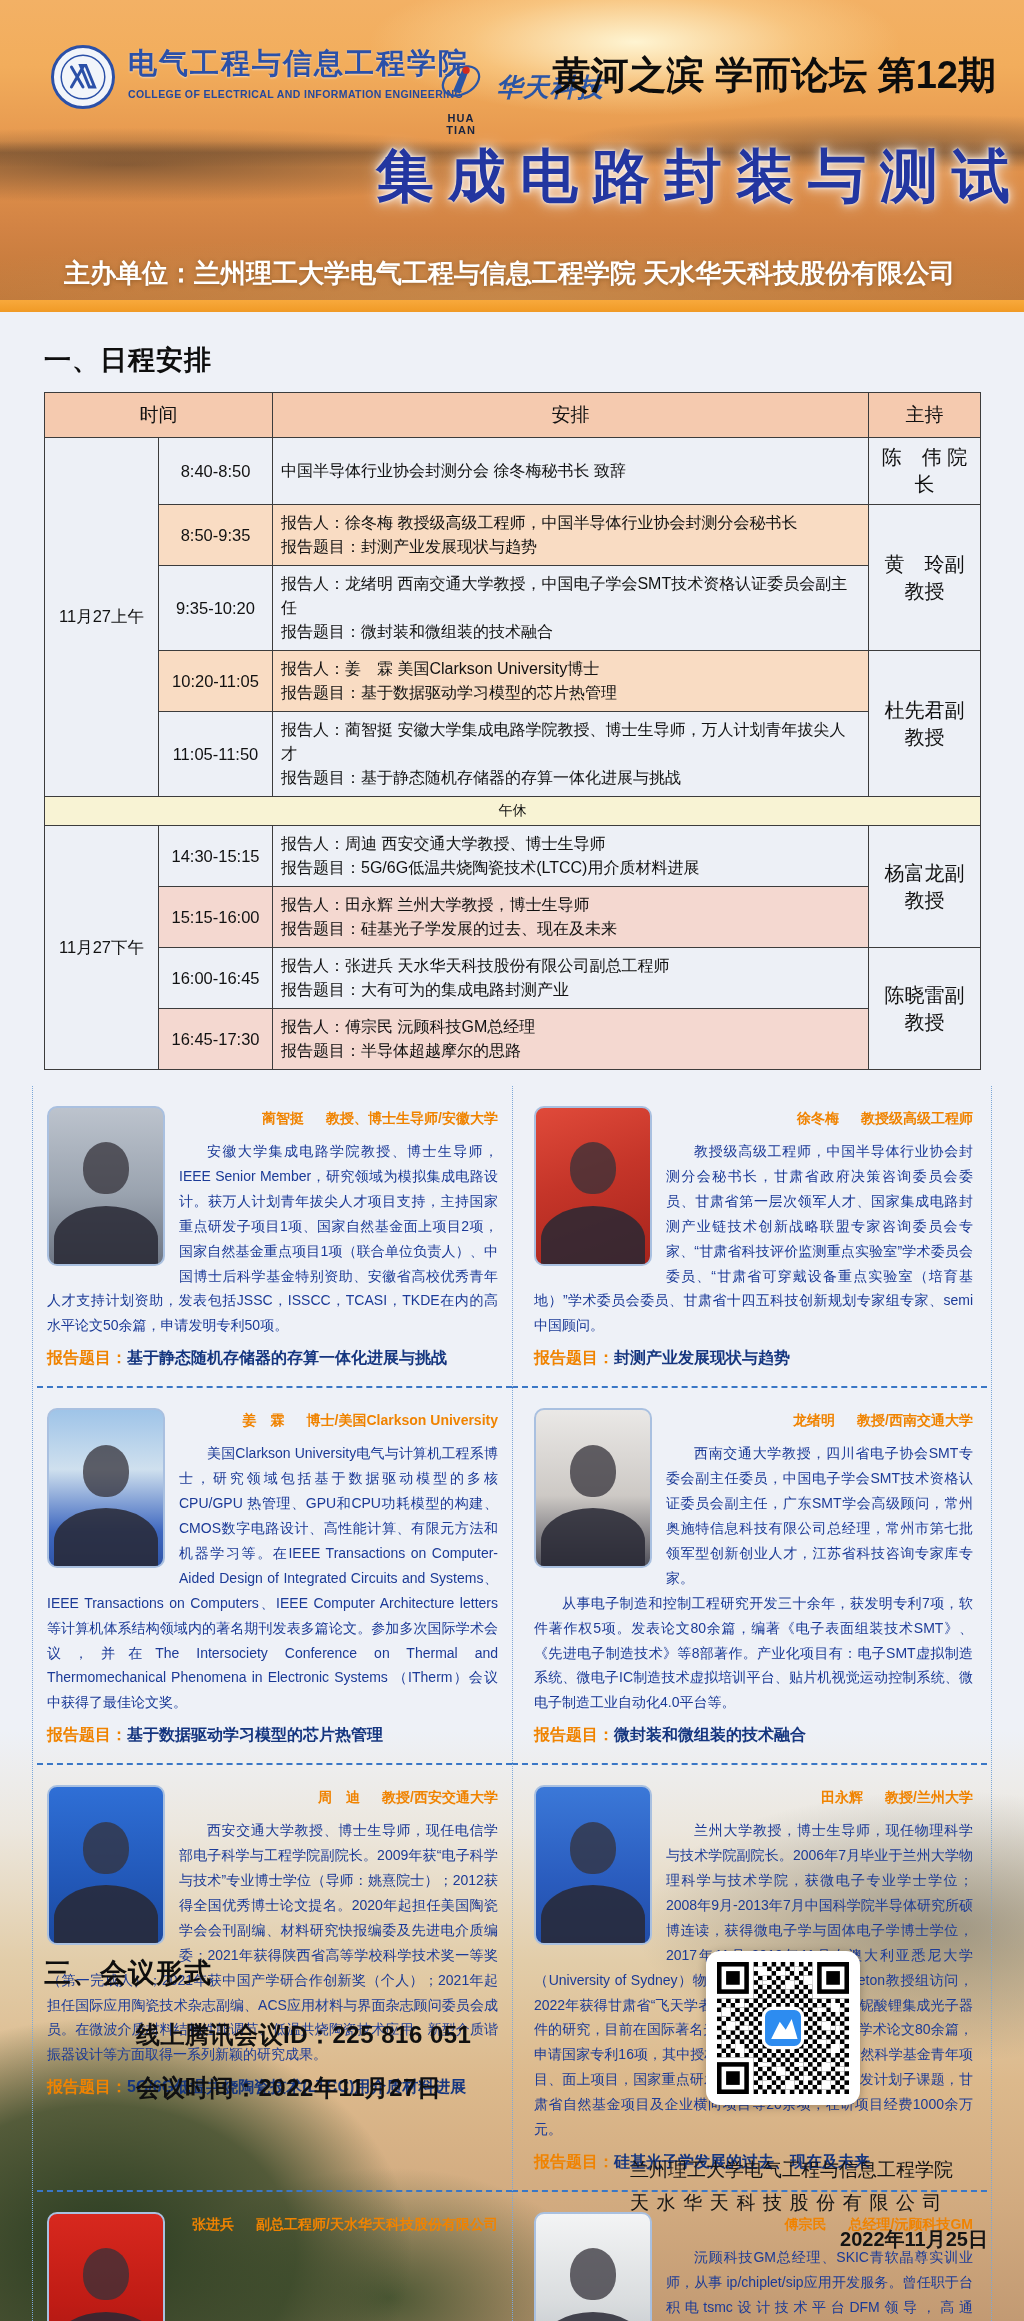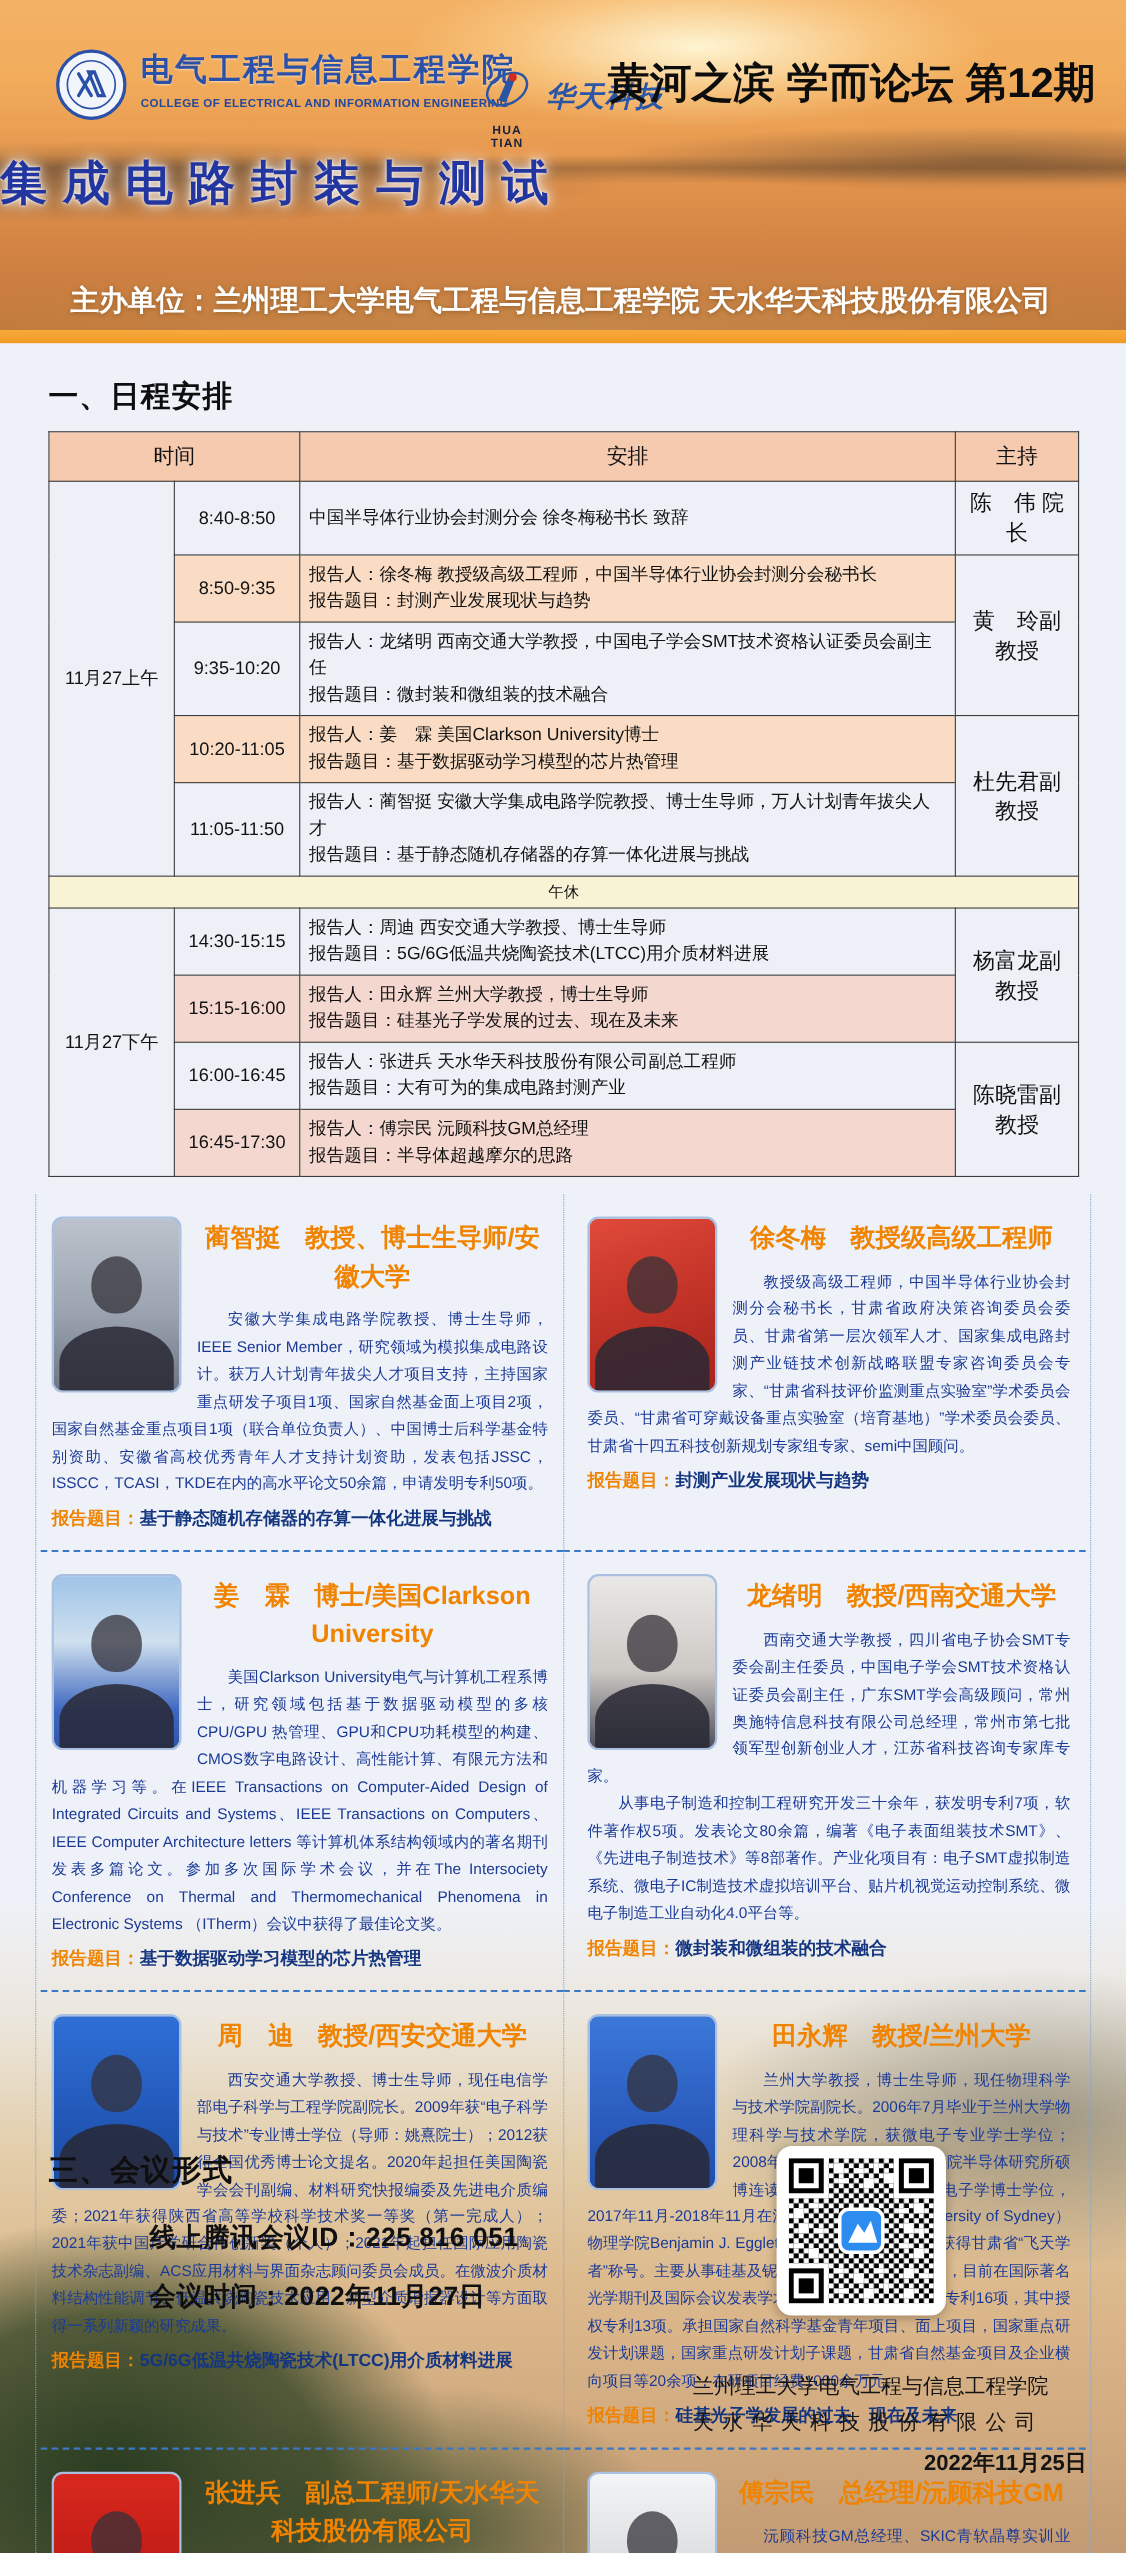--- a/index.html
+++ b/index.html
@@ -38,22 +38,22 @@
     text-shadow:0 1px 2px rgba(255,255,255,.55); font-family:"Liberation Serif","DejaVu Serif",serif; }
   .college-en{ font-size:10.5px; font-weight:bold; color:#23489e; letter-spacing:.4px; margin-top:4px; }
 
   .huatian-logo{ position:absolute; left:432px; top:56px; display:flex; align-items:flex-start; gap:6px; z-index:3; }
   .huatian-mark{ width:58px; text-align:center; }
   .huatian-cn{ font-size:26px; font-weight:bold; color:#2b55a5; font-style:italic; margin-top:14px; letter-spacing:1px; }
   .huatian-en{ font-size:11px; font-weight:bold; color:#18233f; letter-spacing:1px; margin-top:2px; }
 
   .forum-label{ position:absolute; right:28px; top:50px; font-size:38px; font-weight:bold; color:#0d0d0d; z-index:3; }
 
-  .hero-title{ position:absolute; left:0; right:0; top:138px; text-align:left; z-index:3;
-    font-size:43px; font-weight:bold; color:#2336a0; letter-spacing:14px;
+  .hero-title{ position:absolute; left:0; right:0; top:138px; text-align:right; z-index:3;
+    font-size:58px; font-weight:bold; color:#2336a0; letter-spacing:14px;
     text-shadow:0 0 3px #fff, 0 0 10px rgba(255,255,255,.85), 0 0 18px rgba(255,255,255,.6); }
   .organizer{ position:absolute; left:64px; top:256px; z-index:3;
     font-size:26px; font-weight:bold; color:#ffffff; text-shadow:0 1px 4px rgba(110,66,20,.55); }
 
   
   .sec-h{ font-size:27px; font-weight:bold; color:#0e0e0e; margin:0 0 0 44px; letter-spacing:1px; }
   #h1{ padding-top:30px; }
   #h2{ margin-top:44px; }
 
   
@@ -78,21 +78,21 @@
   .experts::after{ content:""; position:absolute; left:50%; top:0; bottom:0; border-left:1px dotted #7ba7d7; }
   .ex-card{ padding:16px 14px 16px 10px; overflow:hidden; }
   .ex-card.rgt{ padding-left:22px; }
   .ex-card.hr{ border-bottom:2px dashed #3a77c6; }
   .ex-photo{ float:left; width:118px; height:160px; margin:4px 14px 6px 0;
     border-radius:10px; border:2px solid #a9c0e0; position:relative; overflow:hidden; }
   .ex-photo::before{ content:""; position:absolute; left:50%; top:22%; width:46px; height:52px;
     transform:translateX(-50%); border-radius:50% 50% 46% 46%; background:rgba(52,50,58,.75); }
   .ex-photo::after{ content:""; position:absolute; left:50%; bottom:-8px; width:104px; height:66px;
     transform:translateX(-50%); border-radius:50% 50% 0 0; background:rgba(40,40,52,.85); }
-  .ex-head{ text-align:center; font-size:23px; font-weight:bold; color:#f08300; margin:6px 0 10px; line-height:1.5; }
+  .ex-head{ text-align:right; font-size:14px; font-weight:bold; color:#f08300; margin:6px 0 10px; line-height:1.5; }
   .ex-name{ margin-right:22px; }
   .ex-bio{ font-size:14px; line-height:1.78; color:#1b3a97; text-align:justify; text-indent:2em; }
   .ex-bio2{ font-size:14px; line-height:1.78; color:#1b3a97; text-align:justify; text-indent:2em; }
   .ex-bio2:empty{ display:none; }
   .topic{ display:flex; margin-top:8px; }
   .topic-label{ color:#f08300; font-weight:bold; font-size:16px; white-space:nowrap; line-height:1.5; }
   .topic-text{ color:#14357f; font-weight:bold; font-size:16px; line-height:1.5; }
 
   
   .bottom{ position:absolute; left:0; right:0; bottom:0; height:366px; padding:0 44px; }

